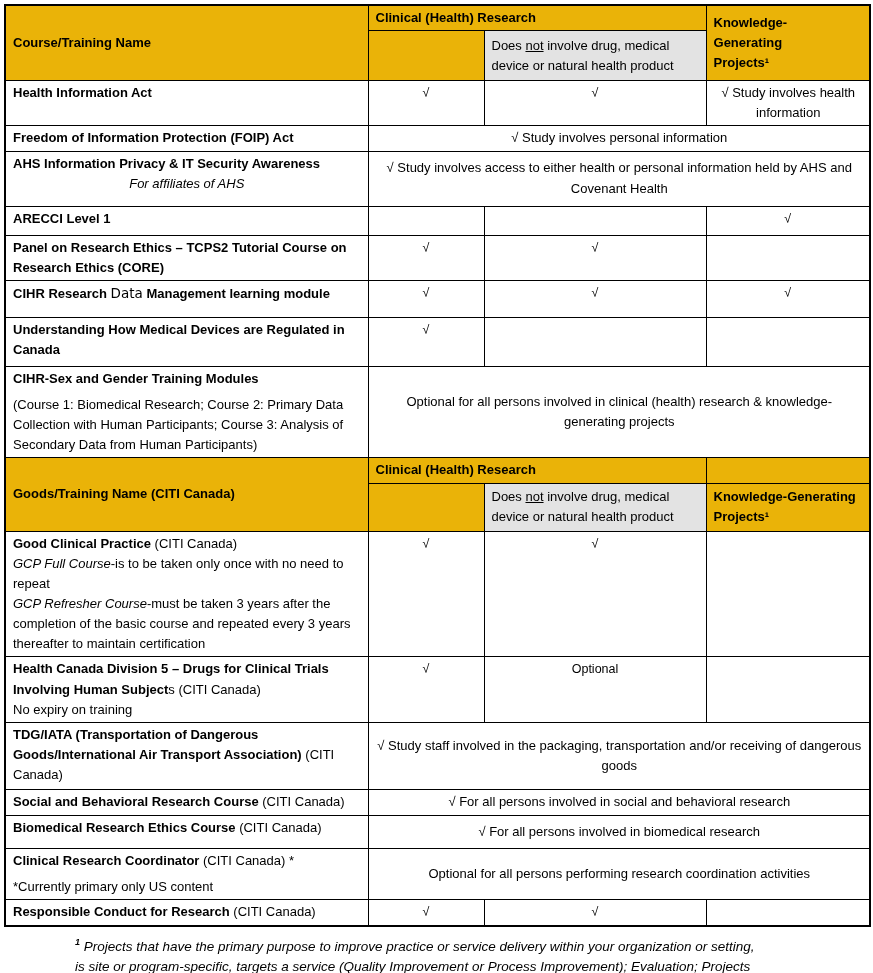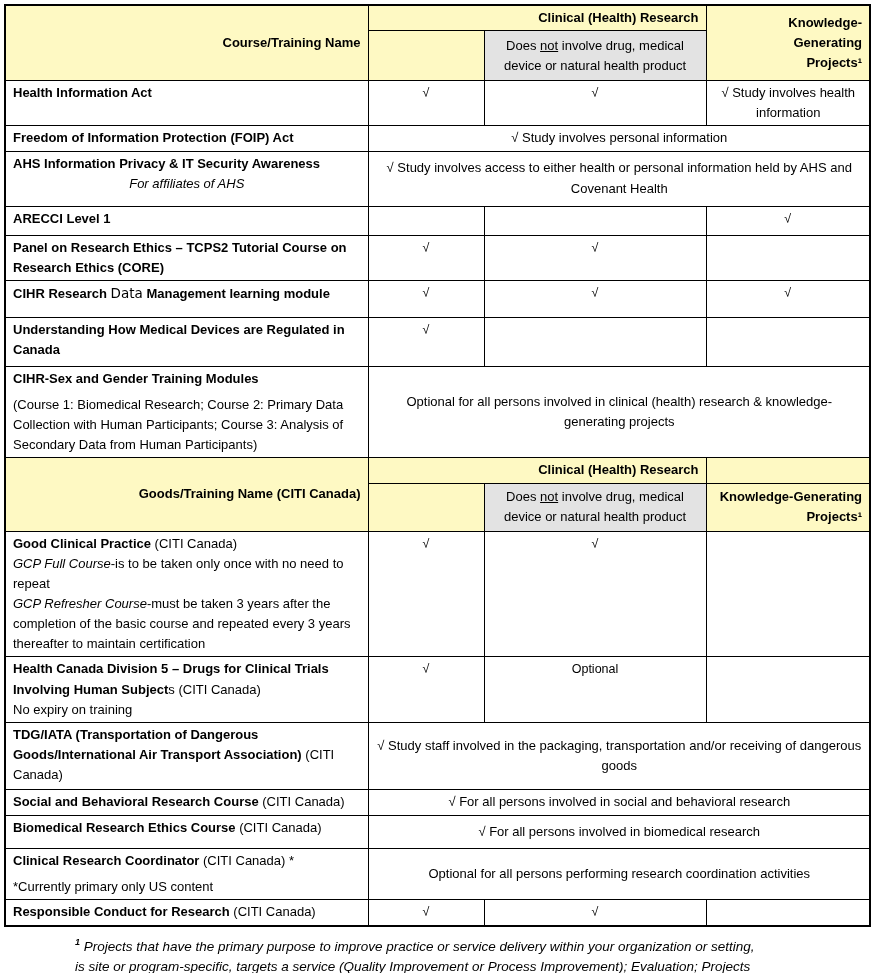--- a/index.html
+++ b/index.html
@@ -15,23 +15,23 @@
   }
   col.c1{width:363px;} col.c2{width:116px;} col.c3{width:222px;} col.c4{width:164px;}
   td{
     border:1px solid #000;
     padding:2px 7px;
     font-size:13px;line-height:1.55;
     vertical-align:top;
     overflow:hidden;
   }
   td.hdr{
-    background:#fef9c3;font-weight:bold;text-align:right;vertical-align:middle;
+    background:#eab308;font-weight:bold;text-align:left;vertical-align:middle;
   }
-  td.hdr-note{background:#e3e3e3;font-weight:normal;text-align:center;vertical-align:middle;}
+  td.hdr-note{background:#e3e3e3;font-weight:normal;text-align:left;vertical-align:middle;}
   .u{text-decoration:underline;}
   .kg-wrap{display:inline-block;max-width:96px;}
   .bold{font-weight:bold;}
   .it{font-style:italic;text-align:center;}
   td.check{text-align:center;padding-top:3px;font-size:12.5px;}
   td.span-info{text-align:center;vertical-align:middle;font-weight:normal;padding-left:8px;}
   .course .sub{margin-top:6px;}
   .altfont{font-weight:normal;font-family:"DejaVu Sans",sans-serif;font-size:13.5px;}
   .footnote{
     margin:8px 55px 0 75px;

